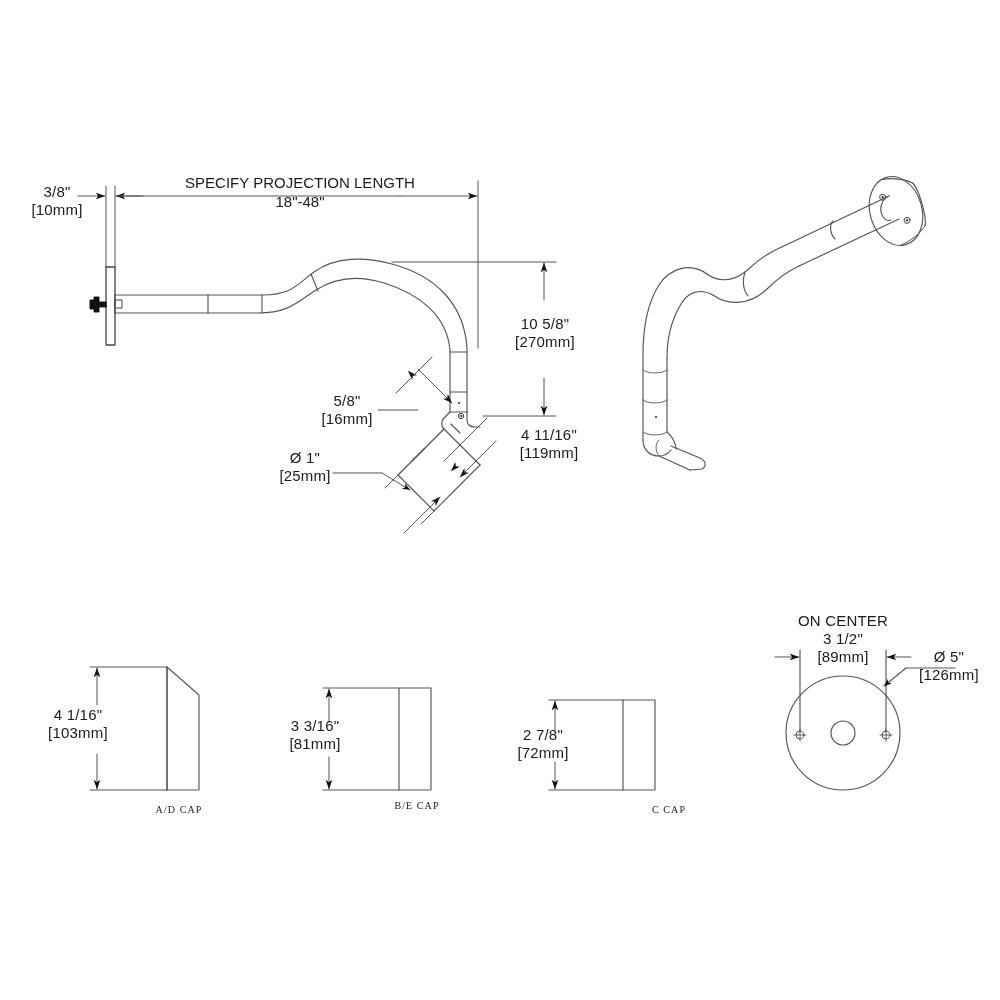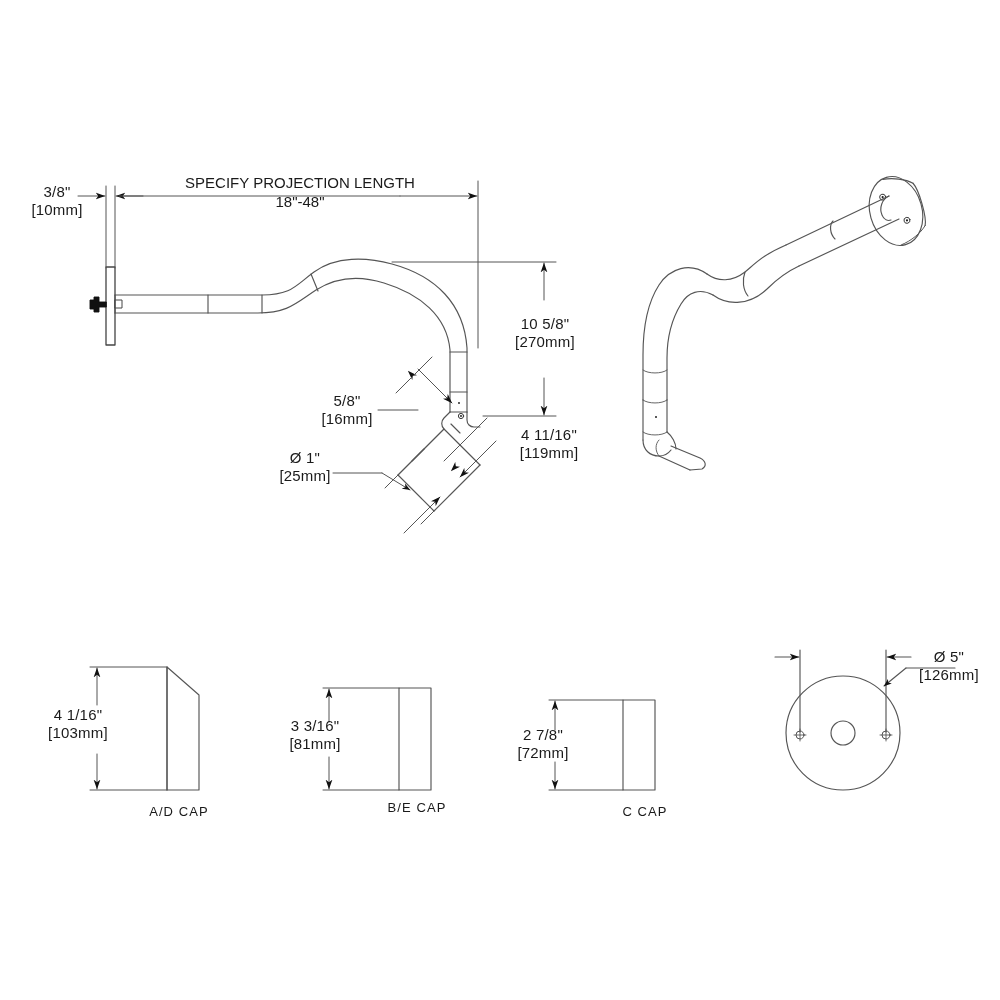--- a/index.html
+++ b/index.html
@@ -18,22 +18,22 @@
     font-family:"Liberation Sans", sans-serif;
     font-size:15px;
     line-height:18px;
     color:#1a1a1a;
     white-space:nowrap;
     letter-spacing:0.2px;
   }
   .dimtext.center{text-align:center;}
   .caplabel{
     position:absolute;
-    font-family:Liberation Sans, sans-serif;
-    font-size:13px;
+    font-family:Liberation Serif, serif;
+    font-size:10px;
     letter-spacing:1.1px;
     color:#1a1a1a;
     white-space:nowrap;
     text-align:center;
   }
   .titleblock{
     position:absolute;
     font-family:"Liberation Sans", sans-serif;
     font-size:15px;
     line-height:19px;
@@ -294,21 +294,26 @@
   <div class="dimtext center" style="left:273px;top:717px;width:84px;">
     <div>3 3/16"</div>
     <div>[81mm]</div>
   </div>
   <div class="caplabel" style="left:362px;top:800px;width:110px;">B/E CAP</div>
 
   <div class="dimtext center" style="left:503px;top:726px;width:80px;">
     <div>2 7/8"</div>
     <div>[72mm]</div>
   </div>
-  <div class="caplabel" style="left:590px;top:804px;width:110px;">C CAP</div>
-
+  <div class="caplabel" style="left:614px;top:804px;width:110px;">C CAP</div>
+
+  <div class="dimtext center" style="left:788px;top:612px;width:110px;">
+    <div>ON CENTER</div>
+    <div>3 1/2"</div>
+    <div>[89mm]</div>
+  </div>
 
   <div class="dimtext center" style="left:905px;top:648px;width:88px;">
     <div>Ø 5"</div>
     <div>[126mm]</div>
   </div>
 
 </div>
 
 </body></html>

